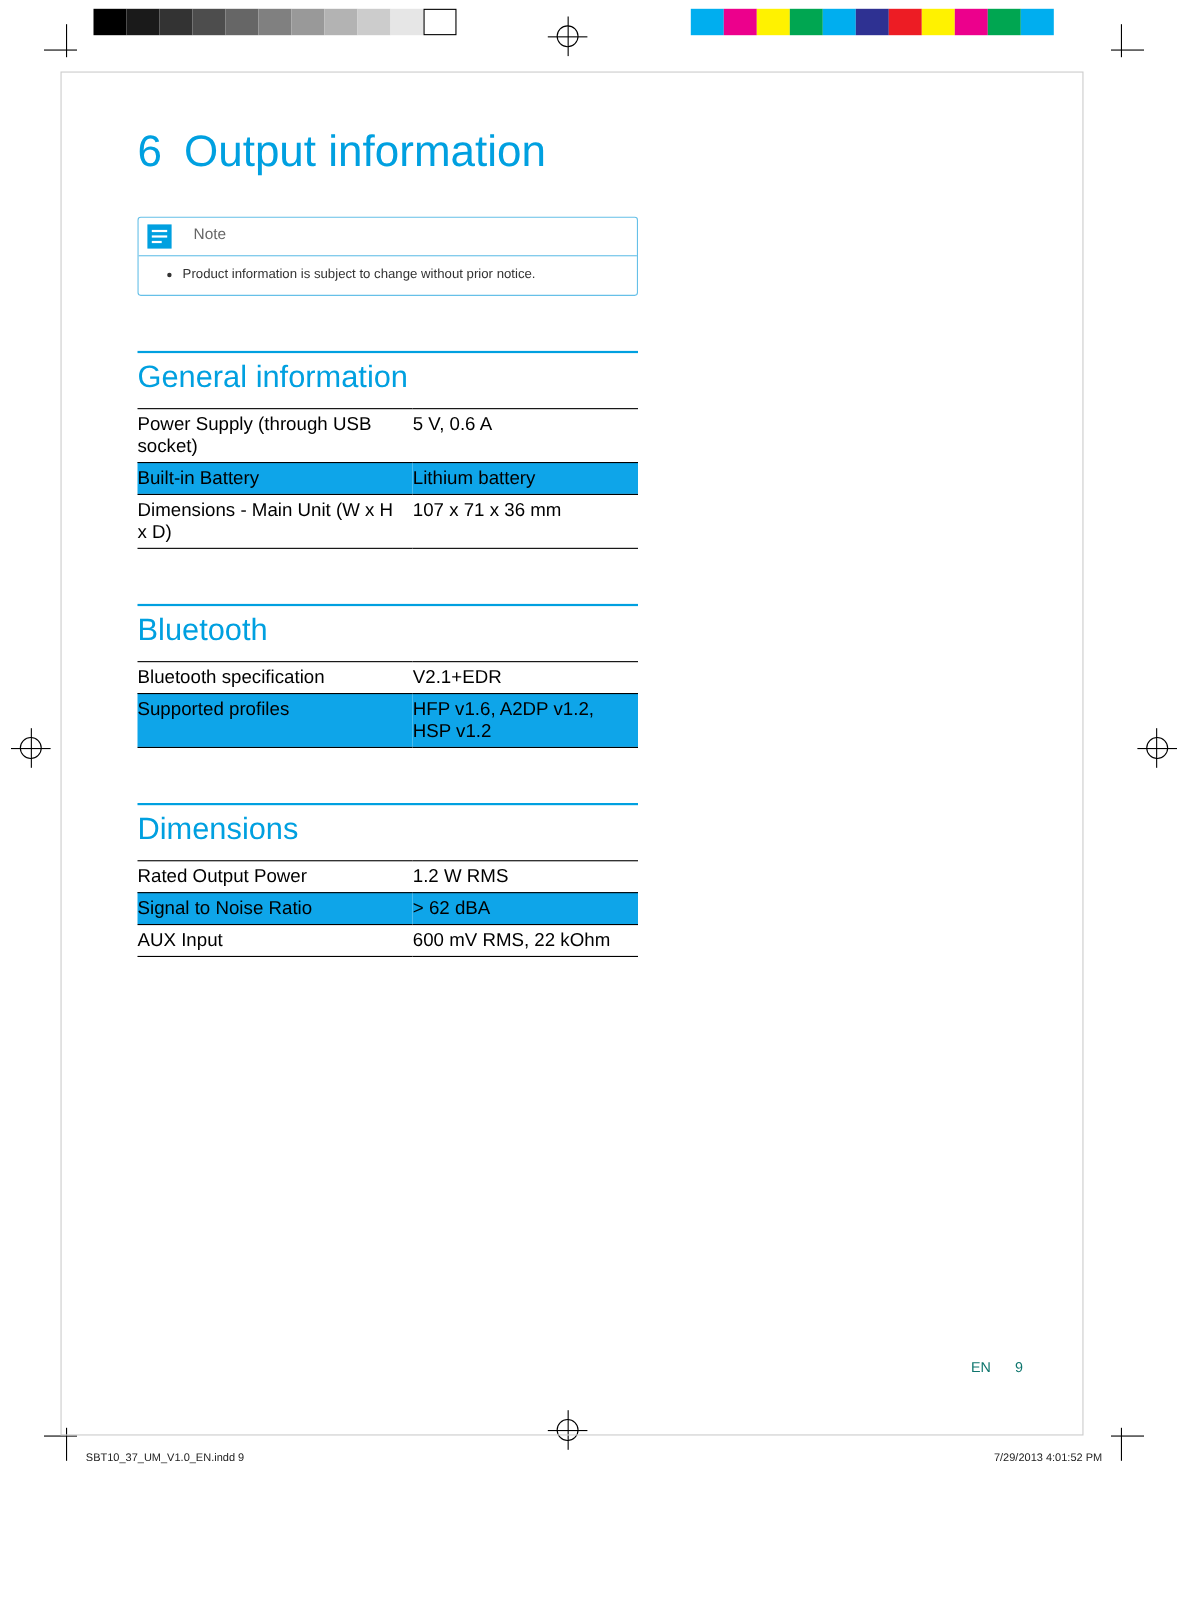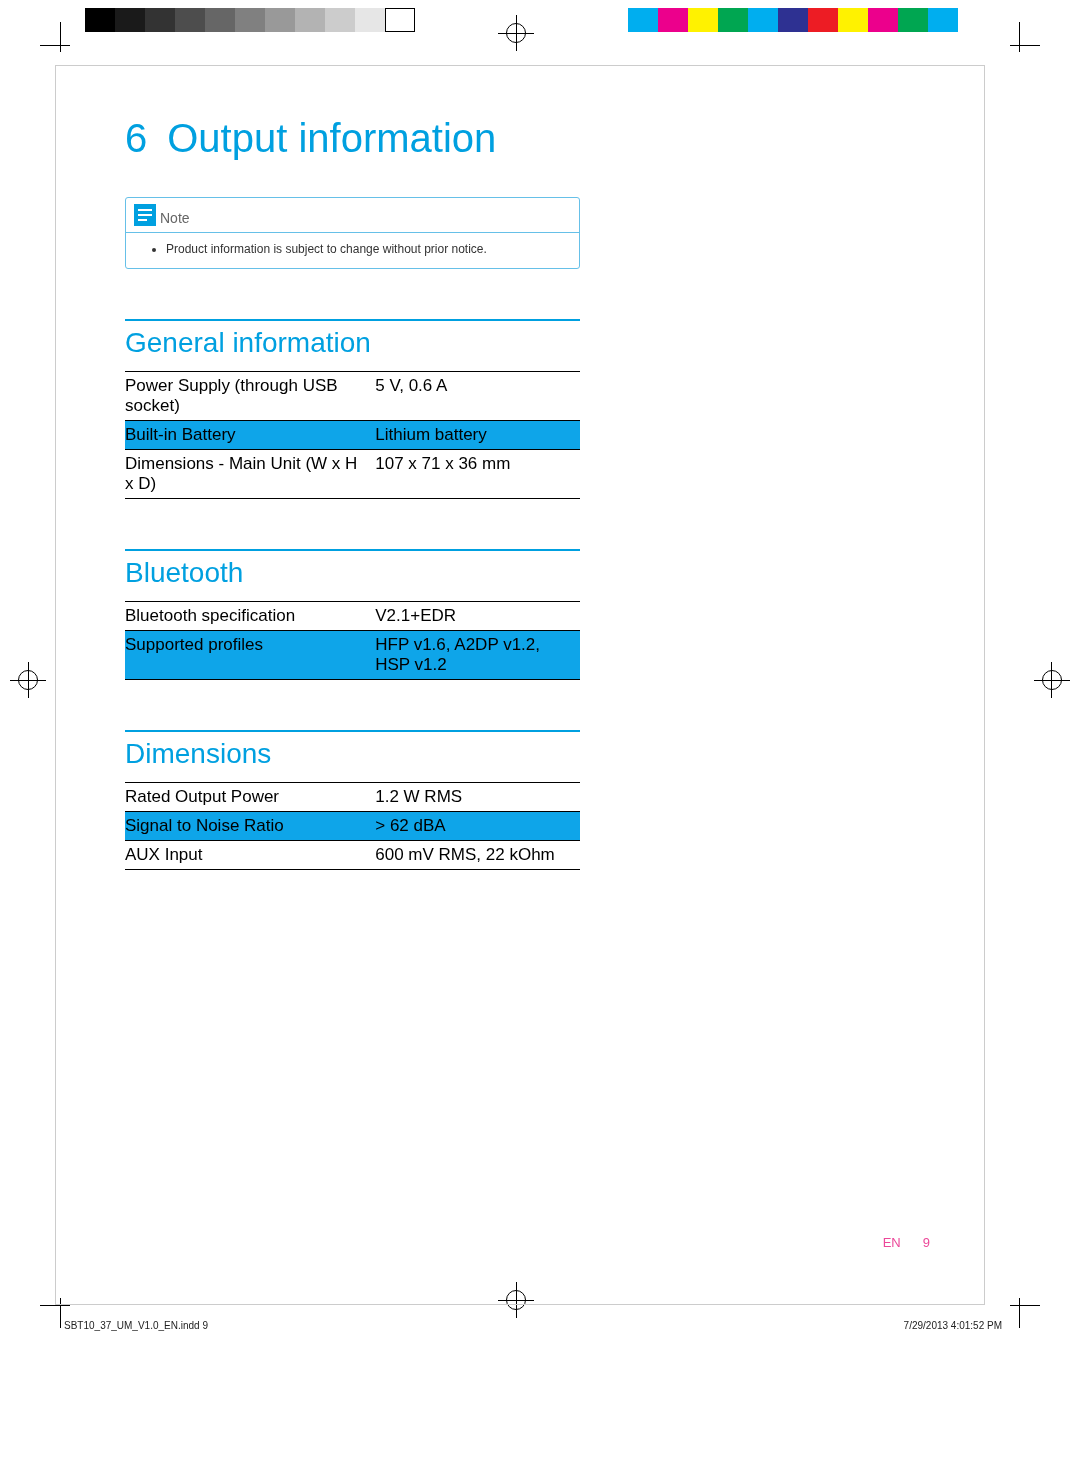--- a/index.html
+++ b/index.html
@@ -39,21 +39,21 @@
   }
   .chapter-num { color: #00a0e0; }
 
   .note-box {
     margin-top: 36px;
     border: 1px solid #66c0e8;
     border-radius: 3px;
     width: 455px;
   }
   .note-header {
-    display: flex; align-items: flex-end; gap: 4px;
+    display: flex; align-items: flex-start; gap: 20px;
     padding: 6px 8px;
   }
   .note-icon {
     width: 22px; height: 22px; background: #00a0e0;
     display: flex; flex-direction: column; justify-content: center;
     gap: 3px; padding: 5px 4px;
   }
   .note-icon span { height: 2px; background: #fff; width: 14px; }
   .note-label { color: #666; font-size: 14px; }
   .note-body {
@@ -81,25 +81,25 @@
   table.spec tr:first-child td { border-top: 1px solid #000; }
   table.spec tr.alt { background: #0ea5e9; }
   table.spec td.k { width: 55%; }
   table.spec td.v { width: 45%; }
 
   .footer-right {
     position: absolute;
     right: 150px;
     top: 1235px;
     font-size: 13px;
-    color: #ec4899;
+    color: #0f766e;
     display: flex; gap: 22px;
   }
   .slug-left {
-    position: absolute; left: 64px; top: 1320px;
+    position: absolute; left: 78px; top: 1320px;
     font-size: 10px; color: #222;
   }
   .slug-right {
     position: absolute; right: 78px; top: 1320px;
     font-size: 10px; color: #222;
   }
   .thin-frame { position:absolute; border:0.5px solid #ccc; pointer-events:none; left:55px; top:65px; width:930px; height:1240px; }
 </style>
 </head>
 <body>

